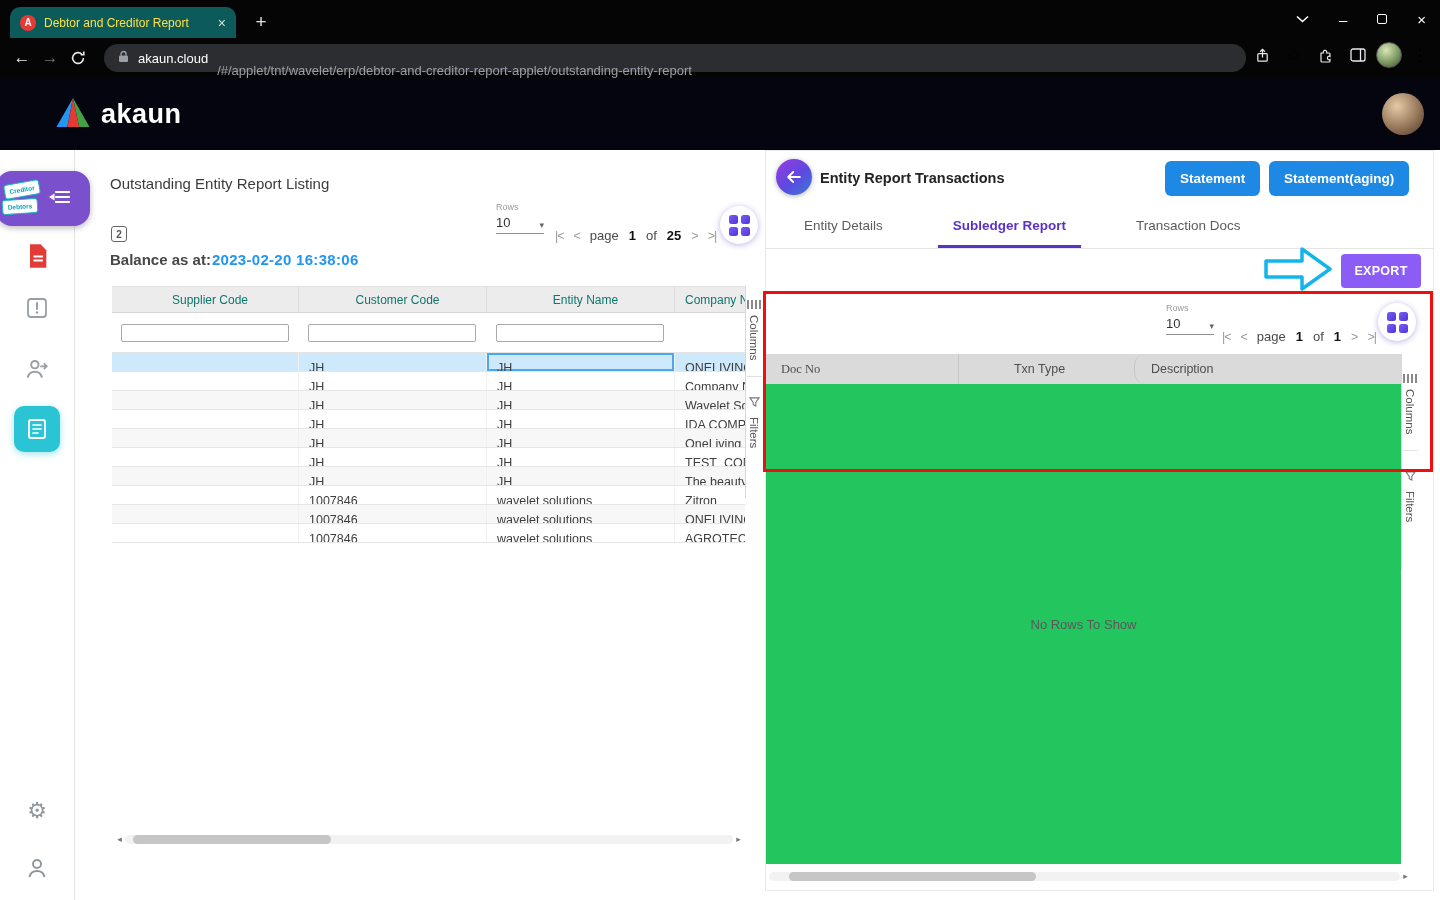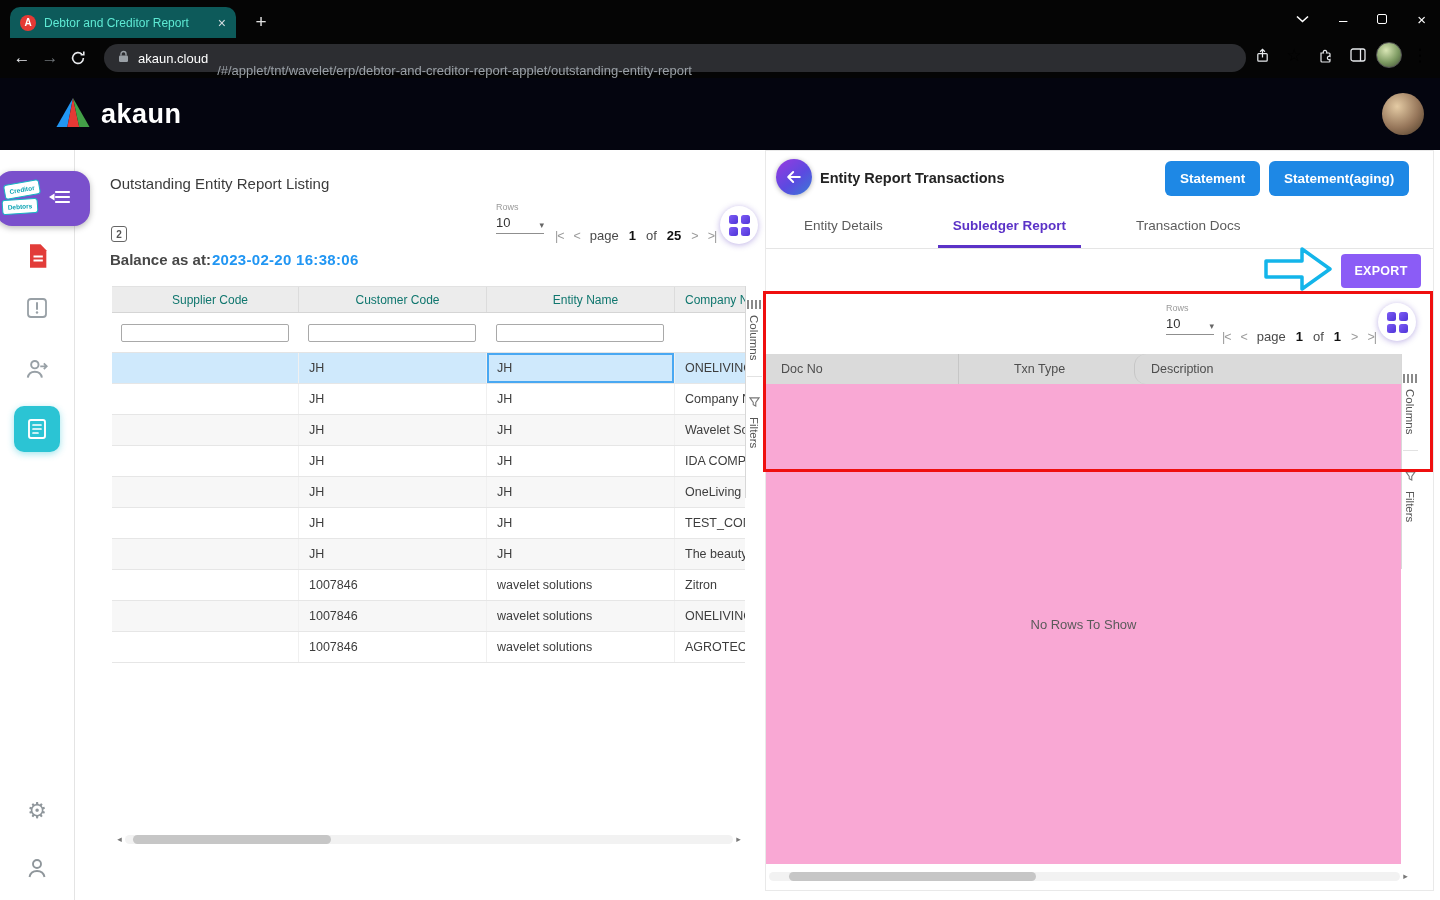--- a/index.html
+++ b/index.html
@@ -6,21 +6,21 @@
   html,body { width:1440px; height:900px; }
   body { font-family:"Liberation Sans", sans-serif; background:#fff; overflow:hidden; }
   .screen { position:relative; width:1440px; height:900px; background:#fff; overflow:hidden; }
 
   
   .chrome-bg { position:absolute; top:0; left:0; width:100%; height:78px; background:#050505; }
   .tab { position:absolute; left:10px; top:7px; width:226px; height:31px; background:#0d5a5a;
          border-radius:10px 10px 0 0; display:flex; align-items:center; padding:0 10px; gap:8px; }
   .favicon { width:16px; height:16px; border-radius:50%; background:#e53935; color:#fff; font-size:10px;
              font-weight:bold; display:flex; align-items:center; justify-content:center; flex:0 0 16px; }
-  .tab-title { color:#5eead4; font-size:12px; flex:1; white-space:nowrap; overflow:hidden; }
+  .tab-title { color:#fde047; font-size:12px; flex:1; white-space:nowrap; overflow:hidden; }
   .tab-close { color:#d7dee2; font-size:14px; cursor:pointer; }
   .newtab { position:absolute; left:248px; top:9px; color:#e0e0e0; font-size:19px; width:26px; height:26px;
             display:flex; align-items:center; justify-content:center; cursor:pointer; }
   .win-controls { position:absolute; right:14px; top:4px; height:30px; display:flex; align-items:center; gap:30px; color:#fff; }
   .win-controls > span { display:flex; align-items:center; justify-content:center; font-size:15px; cursor:pointer; }
   .win-max-box { width:10px; height:10px; border:1.5px solid #fff; border-radius:2px; }
 
   .navbar { position:absolute; top:38px; left:0; width:100%; height:40px; display:flex; align-items:center; color:#e8eaed; }
   .nav-btn { width:28px; height:28px; display:flex; align-items:center; justify-content:center; font-size:17px; cursor:pointer; }
   .nav-back { margin-left:8px; }
@@ -80,21 +80,21 @@
 
   .lp-table { position:absolute; top:136px; left:4px; width:633px; }
   .t-head { display:grid; grid-template-columns:187px 188px 188px 1fr; background:#ececec; height:27px;
             border-top:1px solid #e2e2e2; border-bottom:1px solid #d5d5d5; }
   .t-head .hc { font-size:12px; color:#0f766e; line-height:26px; padding-left:10px; border-right:1px solid #dcdcdc;
                 white-space:nowrap; overflow:hidden;text-align:center; }
   .t-head .hc:last-child { border-right:none; }
   .t-filter { display:grid; grid-template-columns:187px 188px 188px 1fr; height:40px; border-bottom:1px solid #e4e4e4; }
   .t-filter .fc { display:flex; align-items:center; }
   .t-filter input { width:168px; height:18px; border:1px solid #a9a9a9; border-radius:2px; margin-left:9px; font-size:11px; padding:0 4px; }
-  .t-row { display:grid; grid-template-columns:187px 188px 188px 1fr; height:31px; border-bottom:1px solid #e6e6e6;
+  .t-row { display:grid; grid-template-columns:187px 188px 188px 1fr; height:19px; border-bottom:1px solid #e6e6e6;
            font-size:12.5px; color:#3d3d3d; cursor:pointer; }
   .t-row .tc { line-height:30px; padding-left:10px; border-right:1px solid #f0f0f0; white-space:nowrap; overflow:hidden; }
   .t-row .tc:last-child { border-right:none; }
   .t-row.alt { background:#f7f7f7; }
   .t-row.selected { background:#cfe9fc; }
   .t-row.selected .cell-entity { box-shadow:inset 0 0 0 2px #49a8f2; }
 
   .hscroll { position:absolute; display:flex; align-items:center; }
   .lp-scroll { top:683px; left:6px; width:630px; height:12px; }
   .sb-arrow { font-size:9px; color:#777; width:11px; text-align:center; cursor:pointer; }
@@ -127,24 +127,24 @@
             padding:0 3px; cursor:pointer; }
   .rp-tab.active { color:#5b32c7; border-bottom-color:#5b32c7; font-weight:600; padding:0 15px; }
   .rp-export { position:absolute; top:103px; left:575px; width:80px; height:34px; background:#8b5cf6; color:#fff; border:none;
                border-radius:4px; font-size:12.5px; font-weight:bold; letter-spacing:.3px; font-family:inherit; cursor:pointer; }
   .rp-rows { top:152px; left:400px; }
   .rp-pager { position:absolute; top:178px; left:456px; }
   .rp-gridbtn { top:152px; left:612px; }
   .rp-ghead { position:absolute; top:203px; left:0; width:635px; height:30px; background:#dadada;
               display:grid; grid-template-columns:192px 176px 1fr; }
   .rp-ghead .gc { font-size:12.5px; color:#4e4e4e; line-height:30px; white-space:nowrap; overflow:hidden; }
-  .gc-doc { padding-left:15px; }
+  .gc-doc { padding-left:15px;font-family:Liberation Serif, serif; }
   .gc-txn { text-align:center; padding-right:14px; border-left:1px solid #c6c6c6; }
   .gc-desc { padding-left:16px; border-left:1px solid #c6c6c6;border-radius:12px; }
-  .rp-gbody { position:absolute; top:233px; left:0; width:635px; height:480px; background:#f9a8d4; display:grid; place-items:center; }
+  .rp-gbody { position:absolute; top:233px; left:0; width:635px; height:480px; background:#22c55e; display:grid; place-items:center; }
   .rp-empty { font-size:13px; color:#5a5a5a; }
   .rp-strip { top:203px; left:635px; height:215px; padding-top:20px; gap:16px; }
   .rp-scroll { top:719px; left:3px; width:642px; height:12px; }
   .rp-thumb { left:20px; width:247px; }
 
   
   .red-box { position:absolute; left:763px; top:291px; width:670px; height:181px; border:3px solid #ef0f0f;
              z-index:40; pointer-events:none; }
   .cyan-arrow { position:absolute; left:1264px; top:246px; z-index:41; pointer-events:none; }
 </style>

